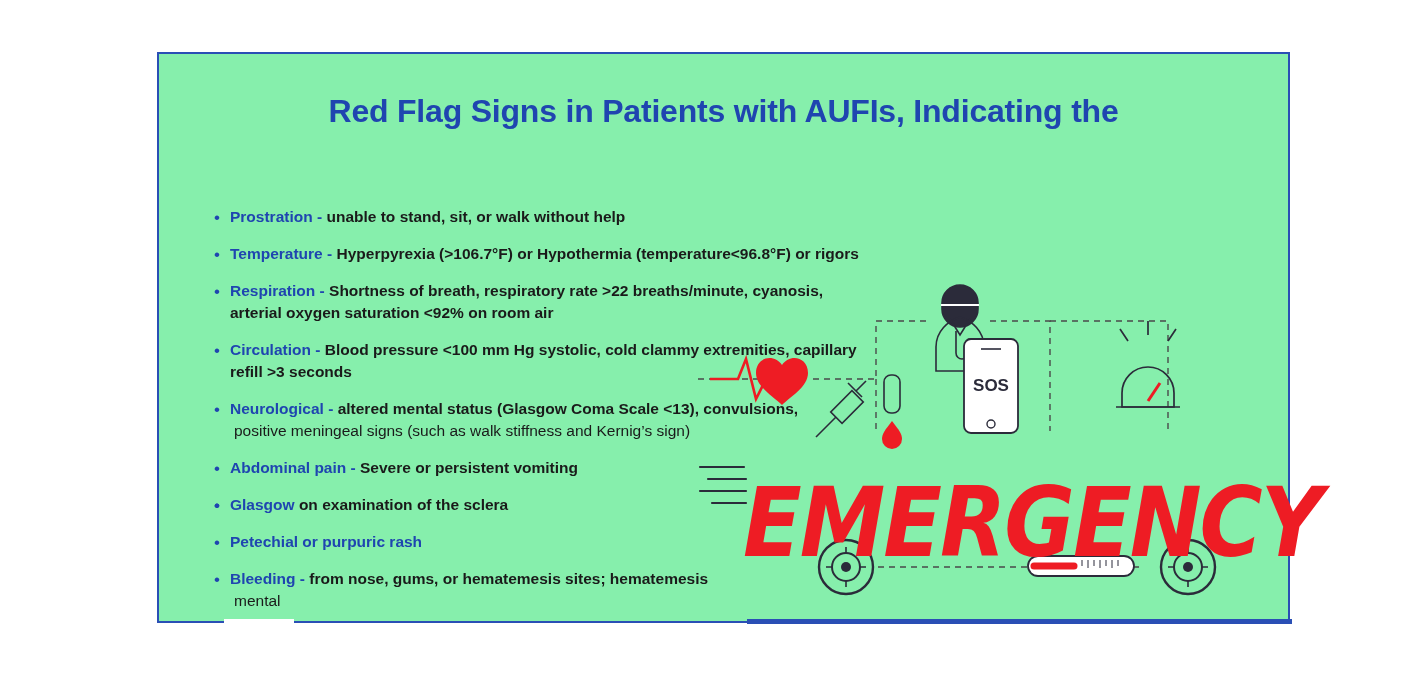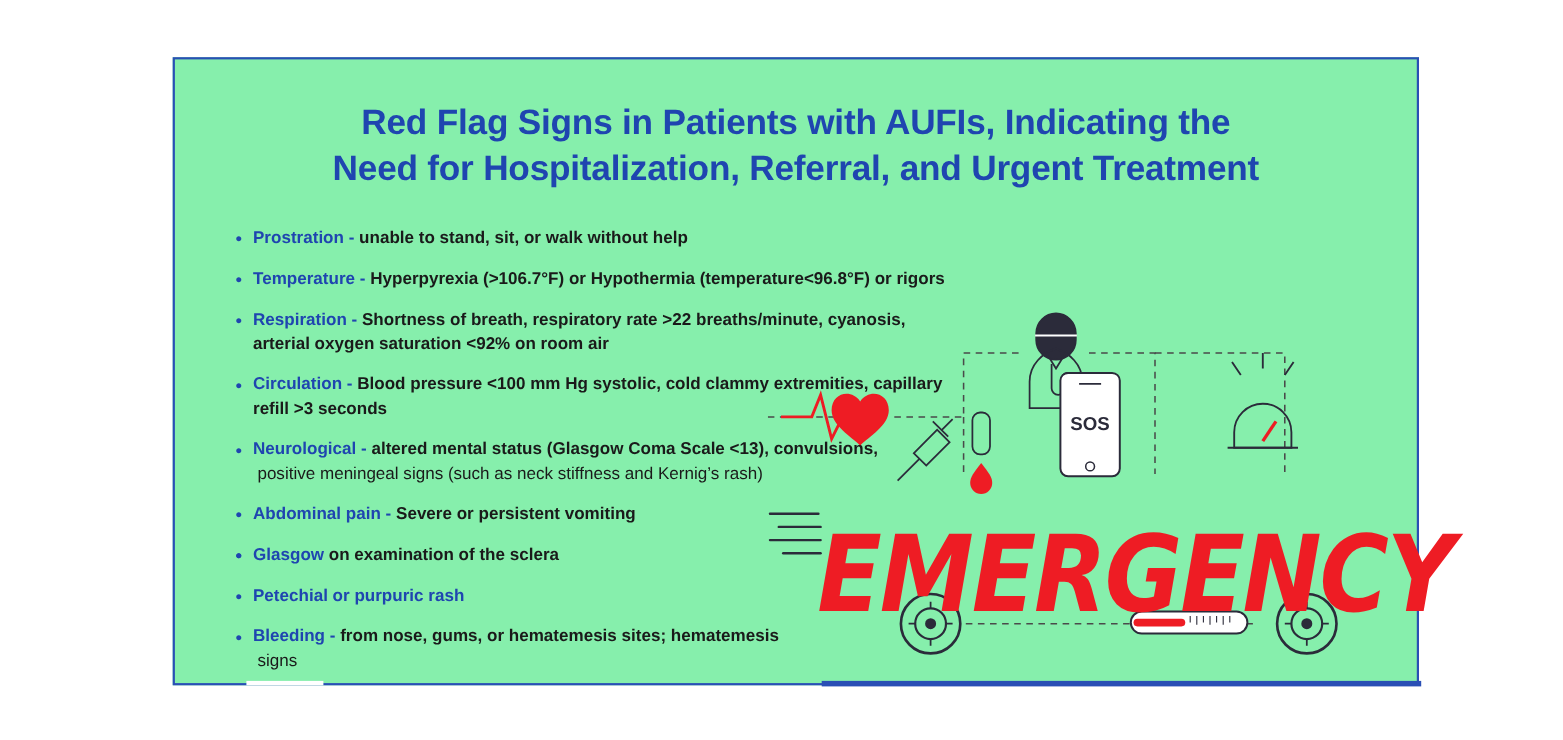--- a/index.html
+++ b/index.html
@@ -120,21 +120,20 @@
 </head>
 <body>
 
 <div class="poster">
 
   <div class="notch-left-bottom"></div>
   <div class="notch-bottom-right"></div>
 
   <div class="title">
     <span class="line">Red Flag Signs in Patients with AUFIs, Indicating the</span>
-    <span class="line">Need for Hospitalization, Referral, and Urgent Treatment</span>
   </div>
 
   <div class="list">
 
     <div class="item">
       <span class="bullet">•</span>
       <span class="lead">Prostration - </span><span class="rest">unable to stand, sit, or walk without help</span>
     </div>
 
     <div class="item">
@@ -148,21 +147,21 @@
     </div>
 
     <div class="item">
       <span class="bullet">•</span>
       <span class="lead">Circulation - </span><span class="rest">Blood pressure &lt;100 mm Hg systolic, cold clammy extremities, capillary refill &gt;3 seconds</span>
     </div>
 
     <div class="item">
       <span class="bullet">•</span>
       <span class="lead">Neurological - </span><span class="rest">altered mental status (Glasgow Coma Scale &lt;13), convulsions,</span>
-      <span class="sub">positive meningeal signs (such as neck stiffness and Kernig’s rash)</span>
+      <span class="sub">positive meningeal signs (such as walk stiffness and Kernig’s sign)</span>
     </div>
 
     <div class="item">
       <span class="bullet">•</span>
       <span class="lead">Abdominal pain - </span><span class="rest">Severe or persistent vomiting</span>
     </div>
 
     <div class="item">
       <span class="bullet">•</span>
       <span class="rest"></span>
@@ -174,21 +173,21 @@
     </div>
 
     <div class="item">
       <span class="bullet">•</span>
       <span class="lead">Petechial or purpuric rash</span><span class="rest"></span>
     </div>
 
     <div class="item">
       <span class="bullet">•</span>
       <span class="lead">Bleeding - </span><span class="rest">from nose, gums, or hematemesis sites;  hematemesis</span>
-      <span class="sub">signs</span>
+      <span class="sub">mental</span>
     </div>
 
   </div>
 
   <div class="art">
     <svg width="590" height="330" viewBox="0 0 590 330" xmlns="http://www.w3.org/2000/svg">
       <g stroke="#4a4a4a" stroke-width="1.4" fill="none" stroke-dasharray="6 5">
 
         <path d="M0 100 H60"></path>
         <path d="M115 100 H178 V42 H232"></path>

